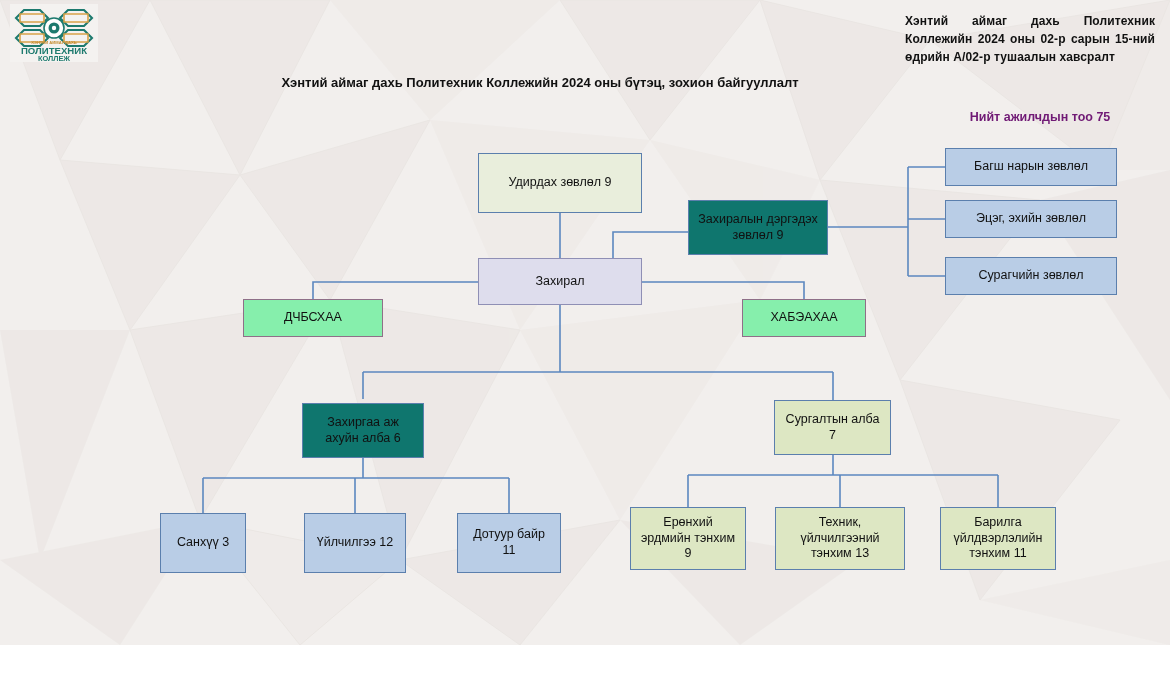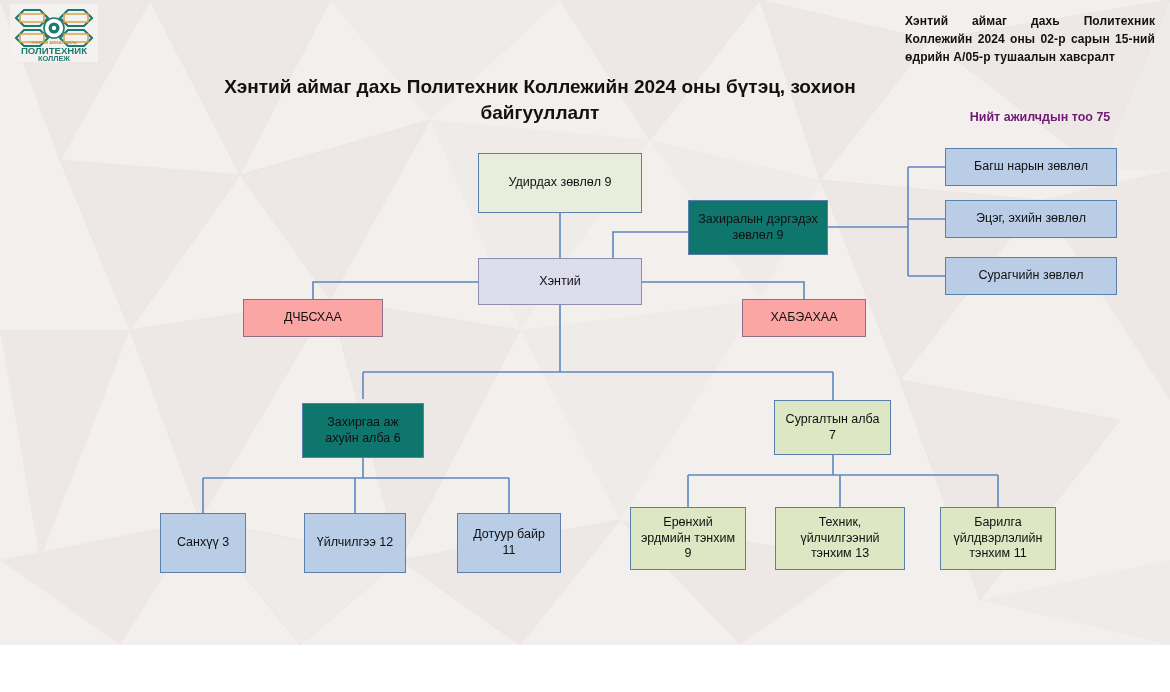--- a/index.html
+++ b/index.html
@@ -22,21 +22,21 @@
   
   .hdr{
     position:absolute;left:905px;top:12px;width:250px;
     font-size:12px;font-weight:bold;color:#111;line-height:1.5;
     text-align:justify;letter-spacing:.1px;
   }
   .hdr div{display:block;}
   .hdr .j{text-align:justify;text-align-last:justify;}
   .title{
     position:absolute;left:185px;top:74px;width:710px;
-    font-size:19px;font-weight:bold;color:#111;line-height:1.35;
+    font-size:13px;font-weight:bold;color:#111;line-height:1.35;
     text-align:center;
   }
   .totals{
     position:absolute;left:930px;top:110px;width:220px;
     font-size:12.5px;font-weight:bold;color:#701a75;text-align:center;
   }
 
   
   #wires{position:absolute;left:0;top:0;width:1170px;height:645px;}
 
@@ -44,21 +44,21 @@
   .box{
     position:absolute;box-sizing:border-box;
     border:1.3px solid #5b7fad;
     display:flex;align-items:center;justify-content:center;
     text-align:center;color:#111;font-size:12.5px;line-height:1.25;
     padding:2px 4px;
   }
   .bx-cream{background:#e9eedc;}
   .bx-blue{background:#0f766e;}
   .bx-lav{background:#dedded;border-color:#8f8fb5;}
-  .bx-pink{background:#fca5a5;border-color:#8f6f88;}
+  .bx-pink{background:#86efac;border-color:#8f6f88;}
   .bx-green{background:#dde7c3;}
   .bx-blue2{background:#b9cde6;}
 </style>
 </head>
 <body>
 
 <div id="slide">
 
   <svg id="bgtex" viewBox="0 0 1170 645" preserveAspectRatio="none">
     <rect x="0" y="0" width="1170" height="645" fill="#f2efed"></rect>
@@ -128,21 +128,21 @@
         <circle cx="44" cy="24" r="2.2" fill="#ffffff"></circle>
         <text x="44" y="40" text-anchor="middle" font-family="Liberation Sans, sans-serif" font-size="4.1" font-weight="bold" fill="#c58b2f">ХЭНТИЙ АЙМАГ ДАХЬ</text>
         <text x="44" y="50" text-anchor="middle" font-family="Liberation Sans, sans-serif" font-size="9.6" font-weight="bold" fill="#1d7a6e">ПОЛИТЕХНИК</text>
         <text x="44" y="57" text-anchor="middle" font-family="Liberation Sans, sans-serif" font-size="7.4" font-weight="bold" fill="#1d7a6e">КОЛЛЕЖ</text>
       </svg>
     </div>
 
     <div class="hdr">
       <div class="j">Хэнтий аймаг дахь Политехник</div>
       <div class="j">Коллежийн 2024 оны 02-р сарын 15-ний</div>
-      <div>өдрийн А/05-р тушаалын хавсралт</div>
+      <div>өдрийн А/02-р тушаалын хавсралт</div>
     </div>
 
     <div class="title">
       <span style="display: inline;">Хэнтий аймаг дахь Политехник Коллежийн 2024 оны  бүтэц, зохион</span>
       <span style="display: inline;">байгууллалт</span>
     </div>
 
     <div class="totals">Нийт ажилчдын тоо 75</div>
 
     <svg id="wires" viewBox="0 0 1170 645">
@@ -181,21 +181,21 @@
       </g>
     </svg>
 
     <div class="box bx-cream" style="left: 478px; top: 153px; width: 164px; height: 60px;">
       <span>Удирдах зөвлөл 9</span>
     </div>
     <div class="box bx-blue" style="left: 688px; top: 200px; width: 140px; height: 55px;">
       <span>Захиралын дэргэдэх<br>зөвлөл 9</span>
     </div>
     <div class="box bx-lav" style="left: 478px; top: 258px; width: 164px; height: 47px;">
-      <span>Хэнтий</span>
+      <span>Захирал</span>
     </div>
     <div class="box bx-blue2" style="left: 945px; top: 148px; width: 172px; height: 38px;">
       <span>Багш нарын зөвлөл</span>
     </div>
     <div class="box bx-blue2" style="left: 945px; top: 257px; width: 172px; height: 38px;">
       <span>Сурагчийн зөвлөл</span>
     </div>
     <div class="box bx-blue2" style="left: 945px; top: 200px; width: 172px; height: 38px;">
       <span>Эцэг, эхийн зөвлөл</span>
     </div>

